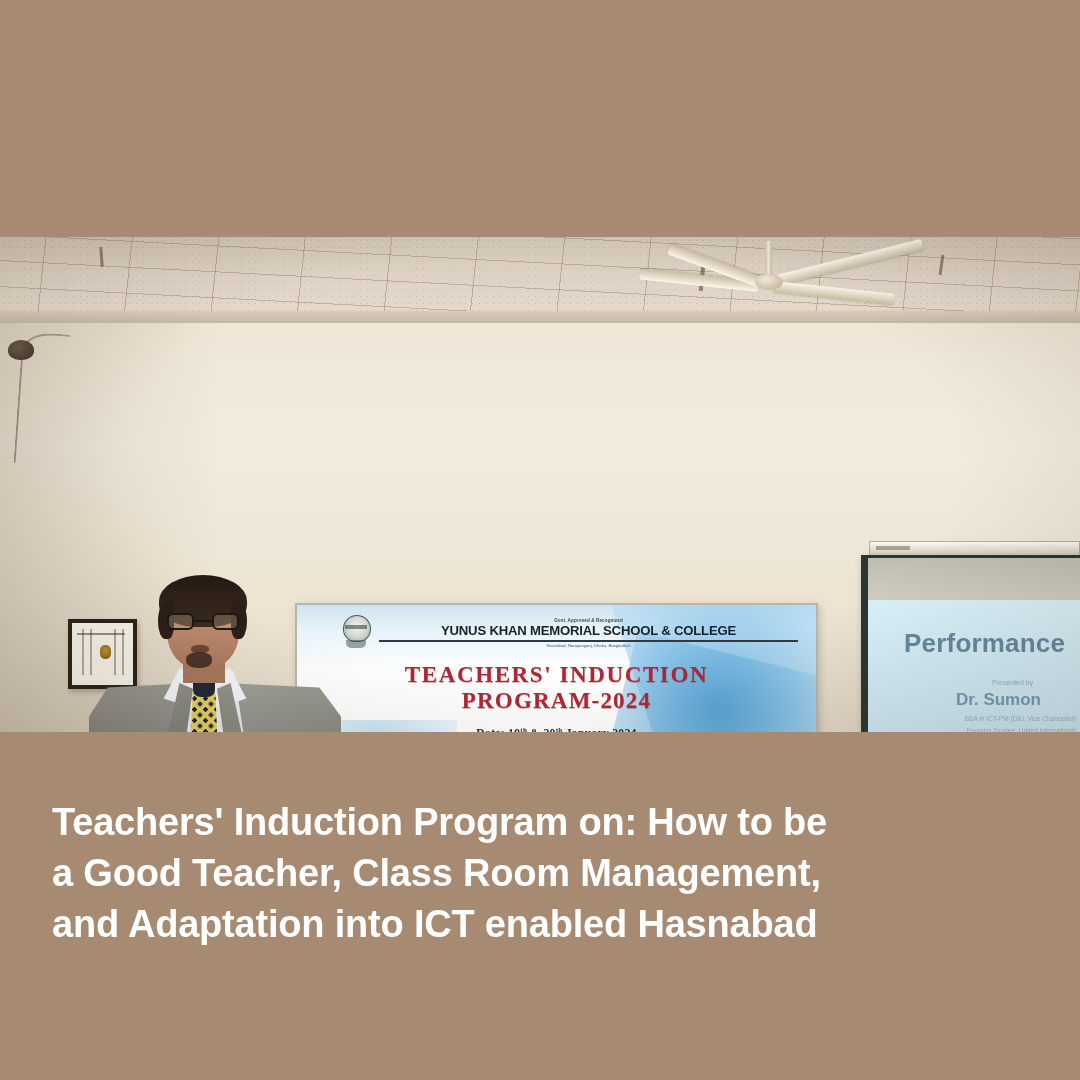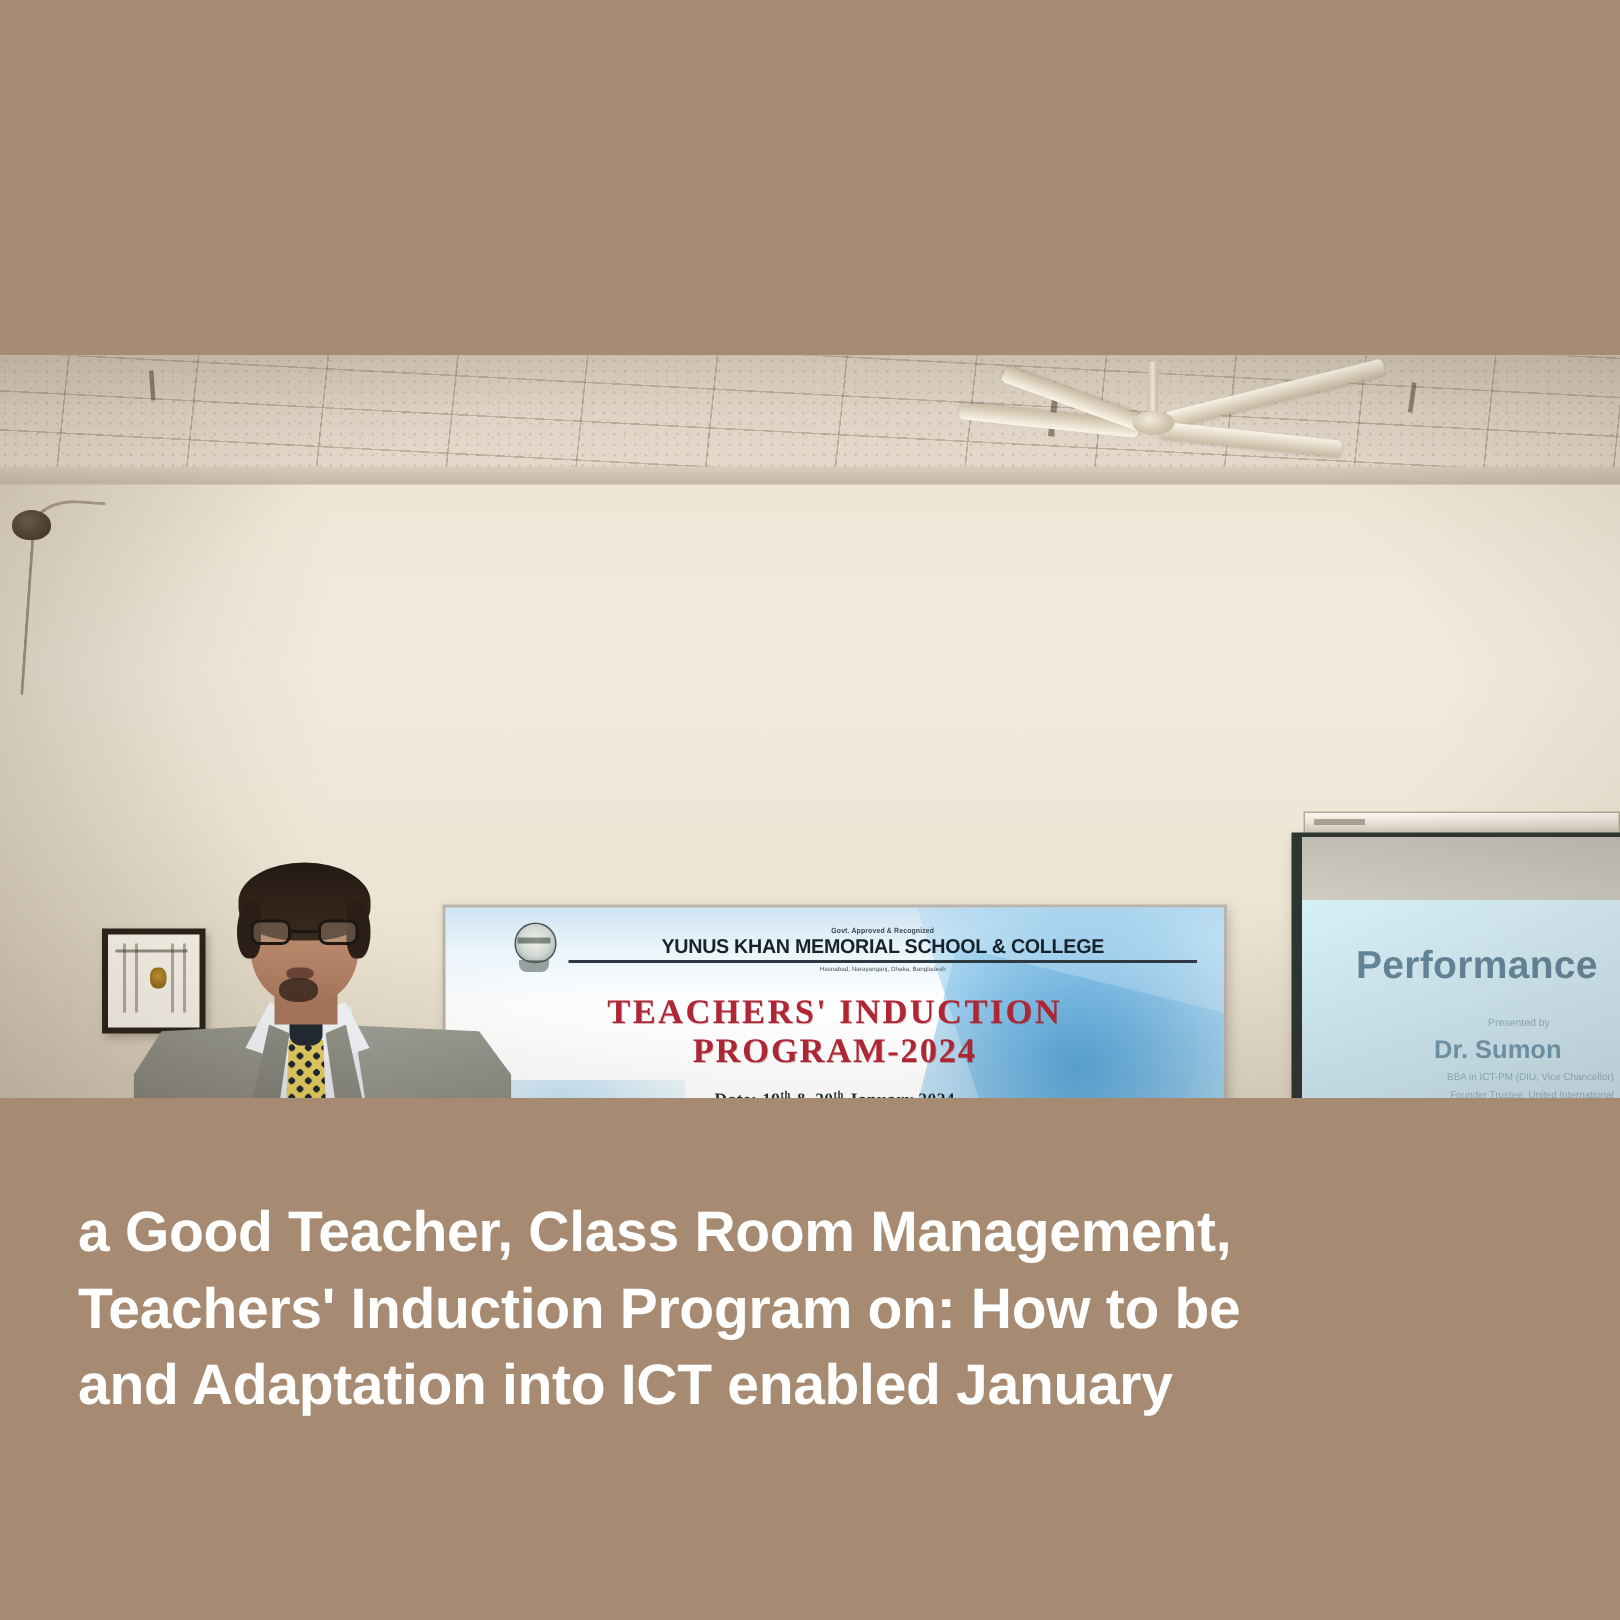--- a/index.html
+++ b/index.html
@@ -645,18 +645,18 @@
       </div>
       <div class="mouth"></div>
       <div class="goatee"></div>
 
     </div>
 
     <div class="photo-vignette"></div>
   </div>
 
   <div class="caption">
+    <span class="caption-line">Teachers' Induction Program on: How to be</span>
     <span class="caption-line">a Good Teacher, Class Room Management,</span>
-    <span class="caption-line">Teachers' Induction Program on: How to be</span>
-    <span class="caption-line">and Adaptation into ICT enabled January</span>
+    <span class="caption-line">and Adaptation into ICT enabled Hasnabad</span>
   </div>
 
 </div>
 
 </body></html>

